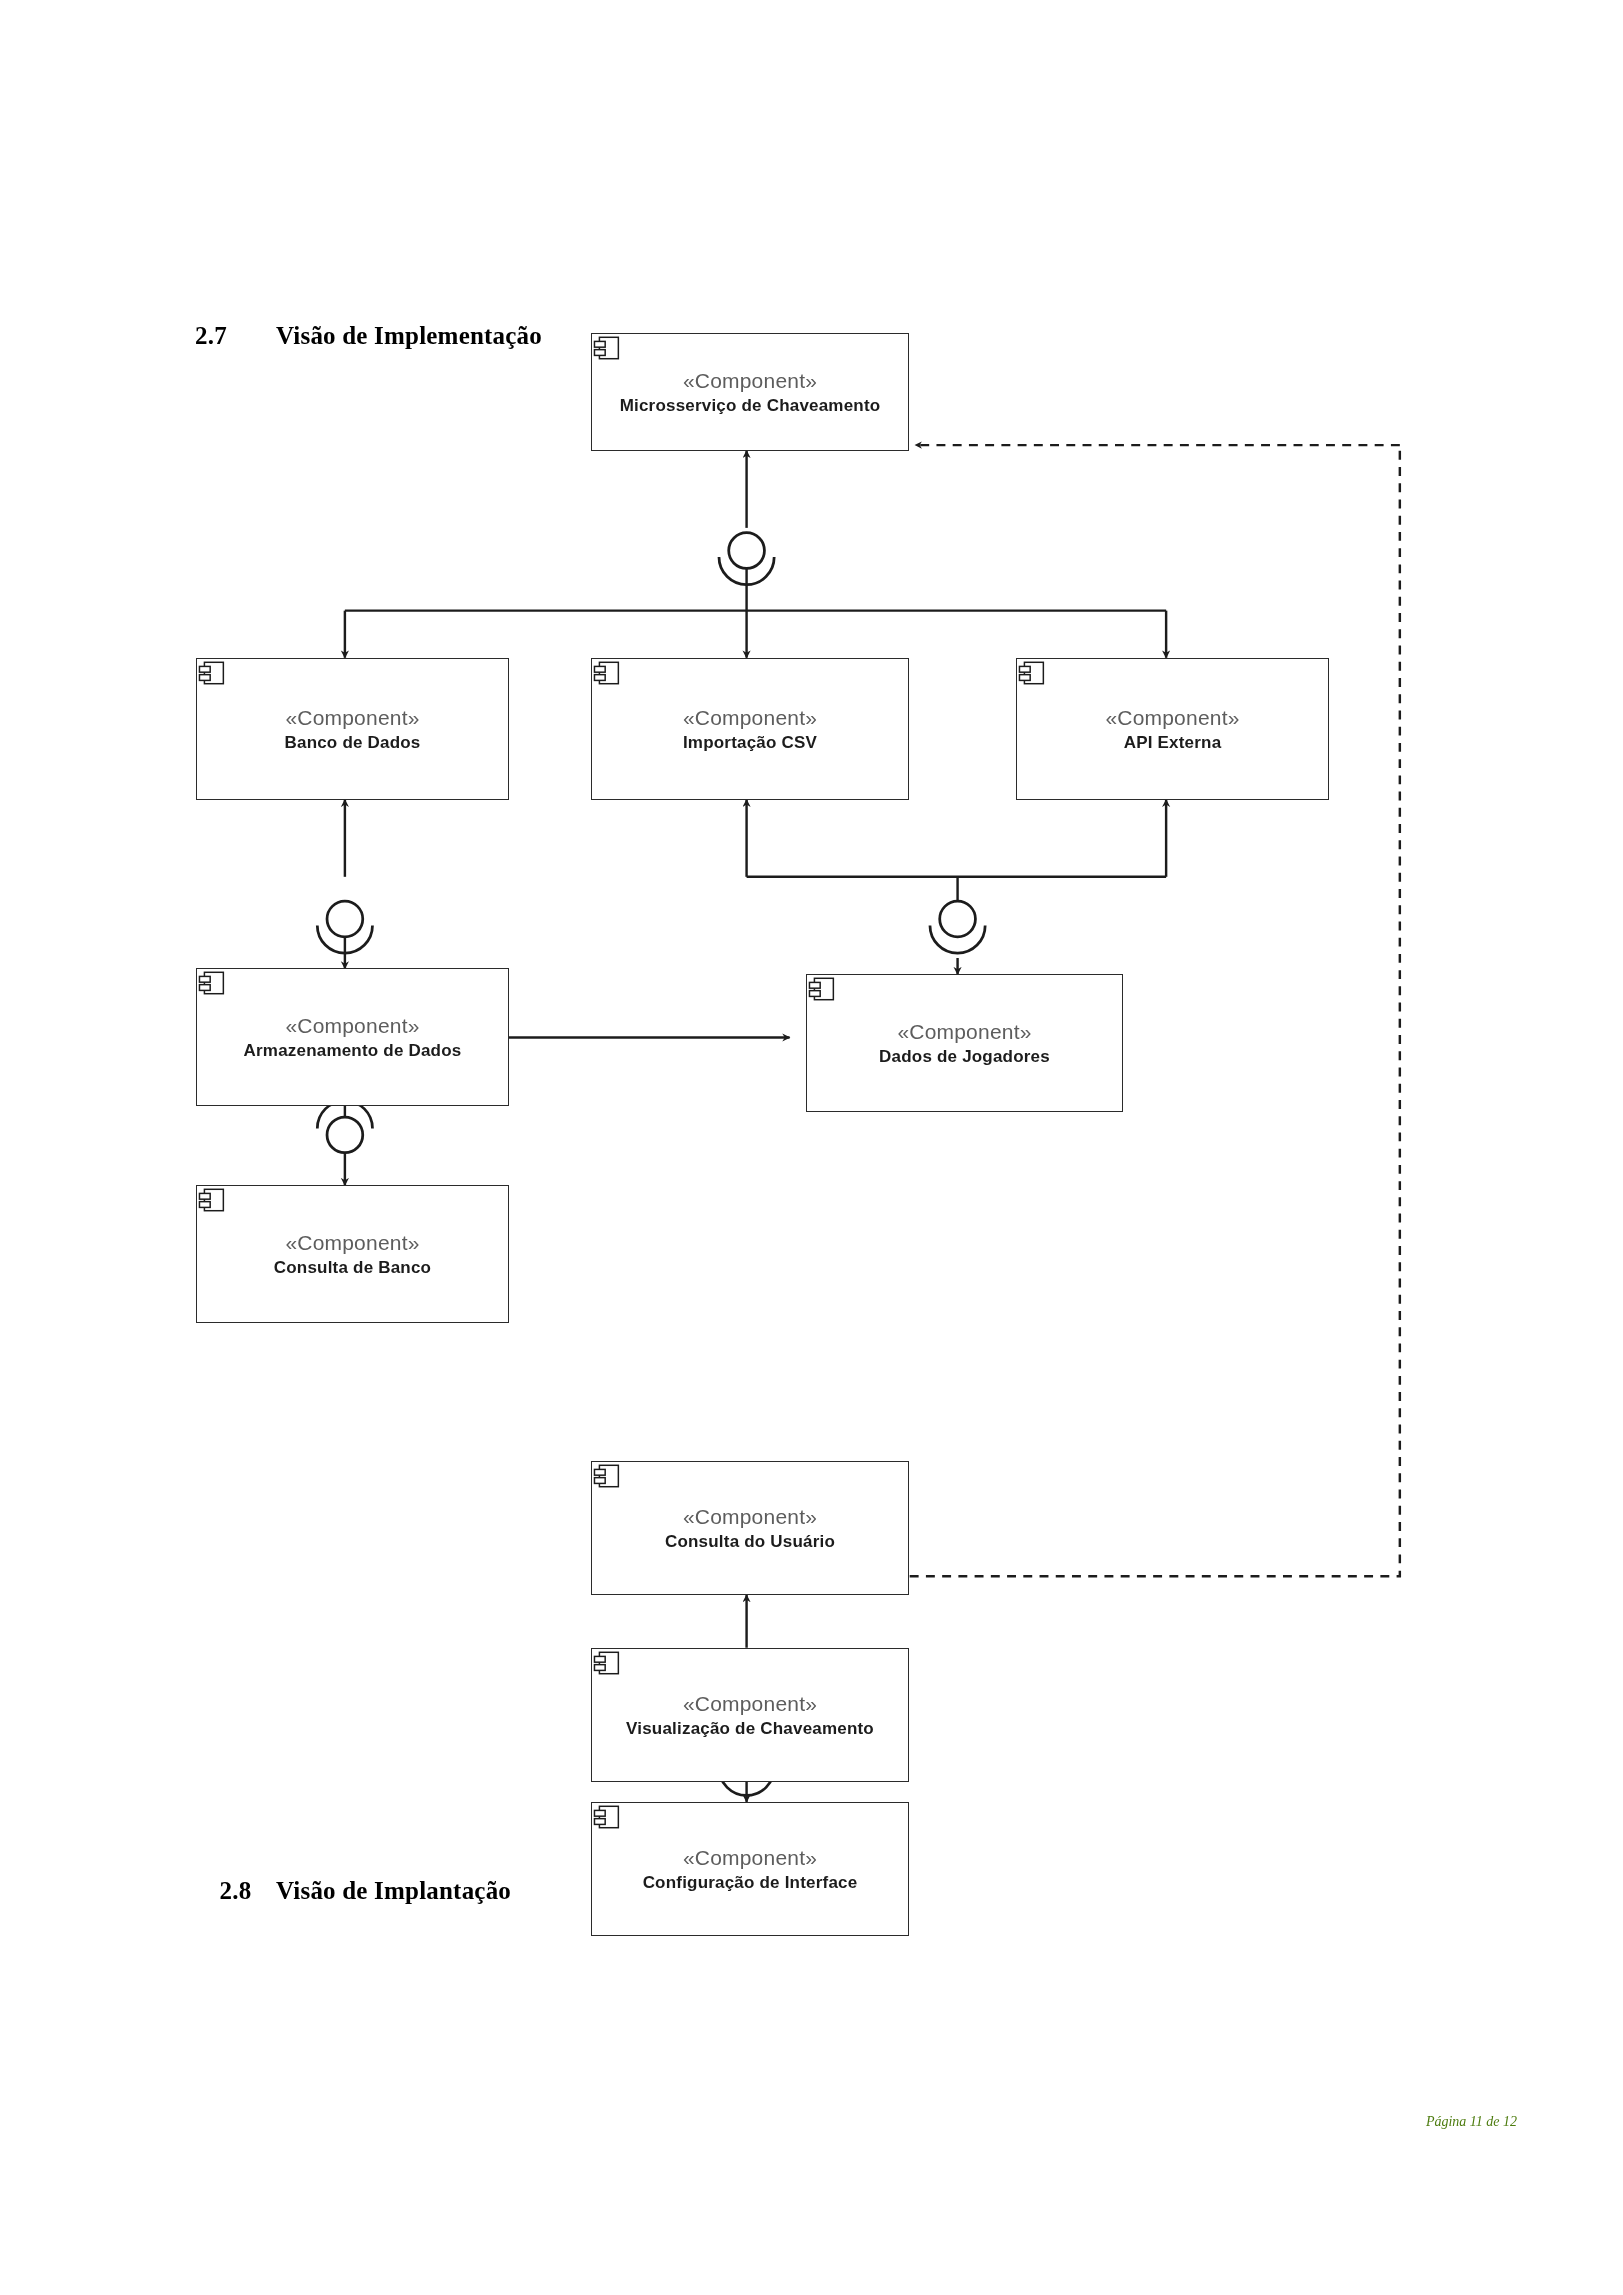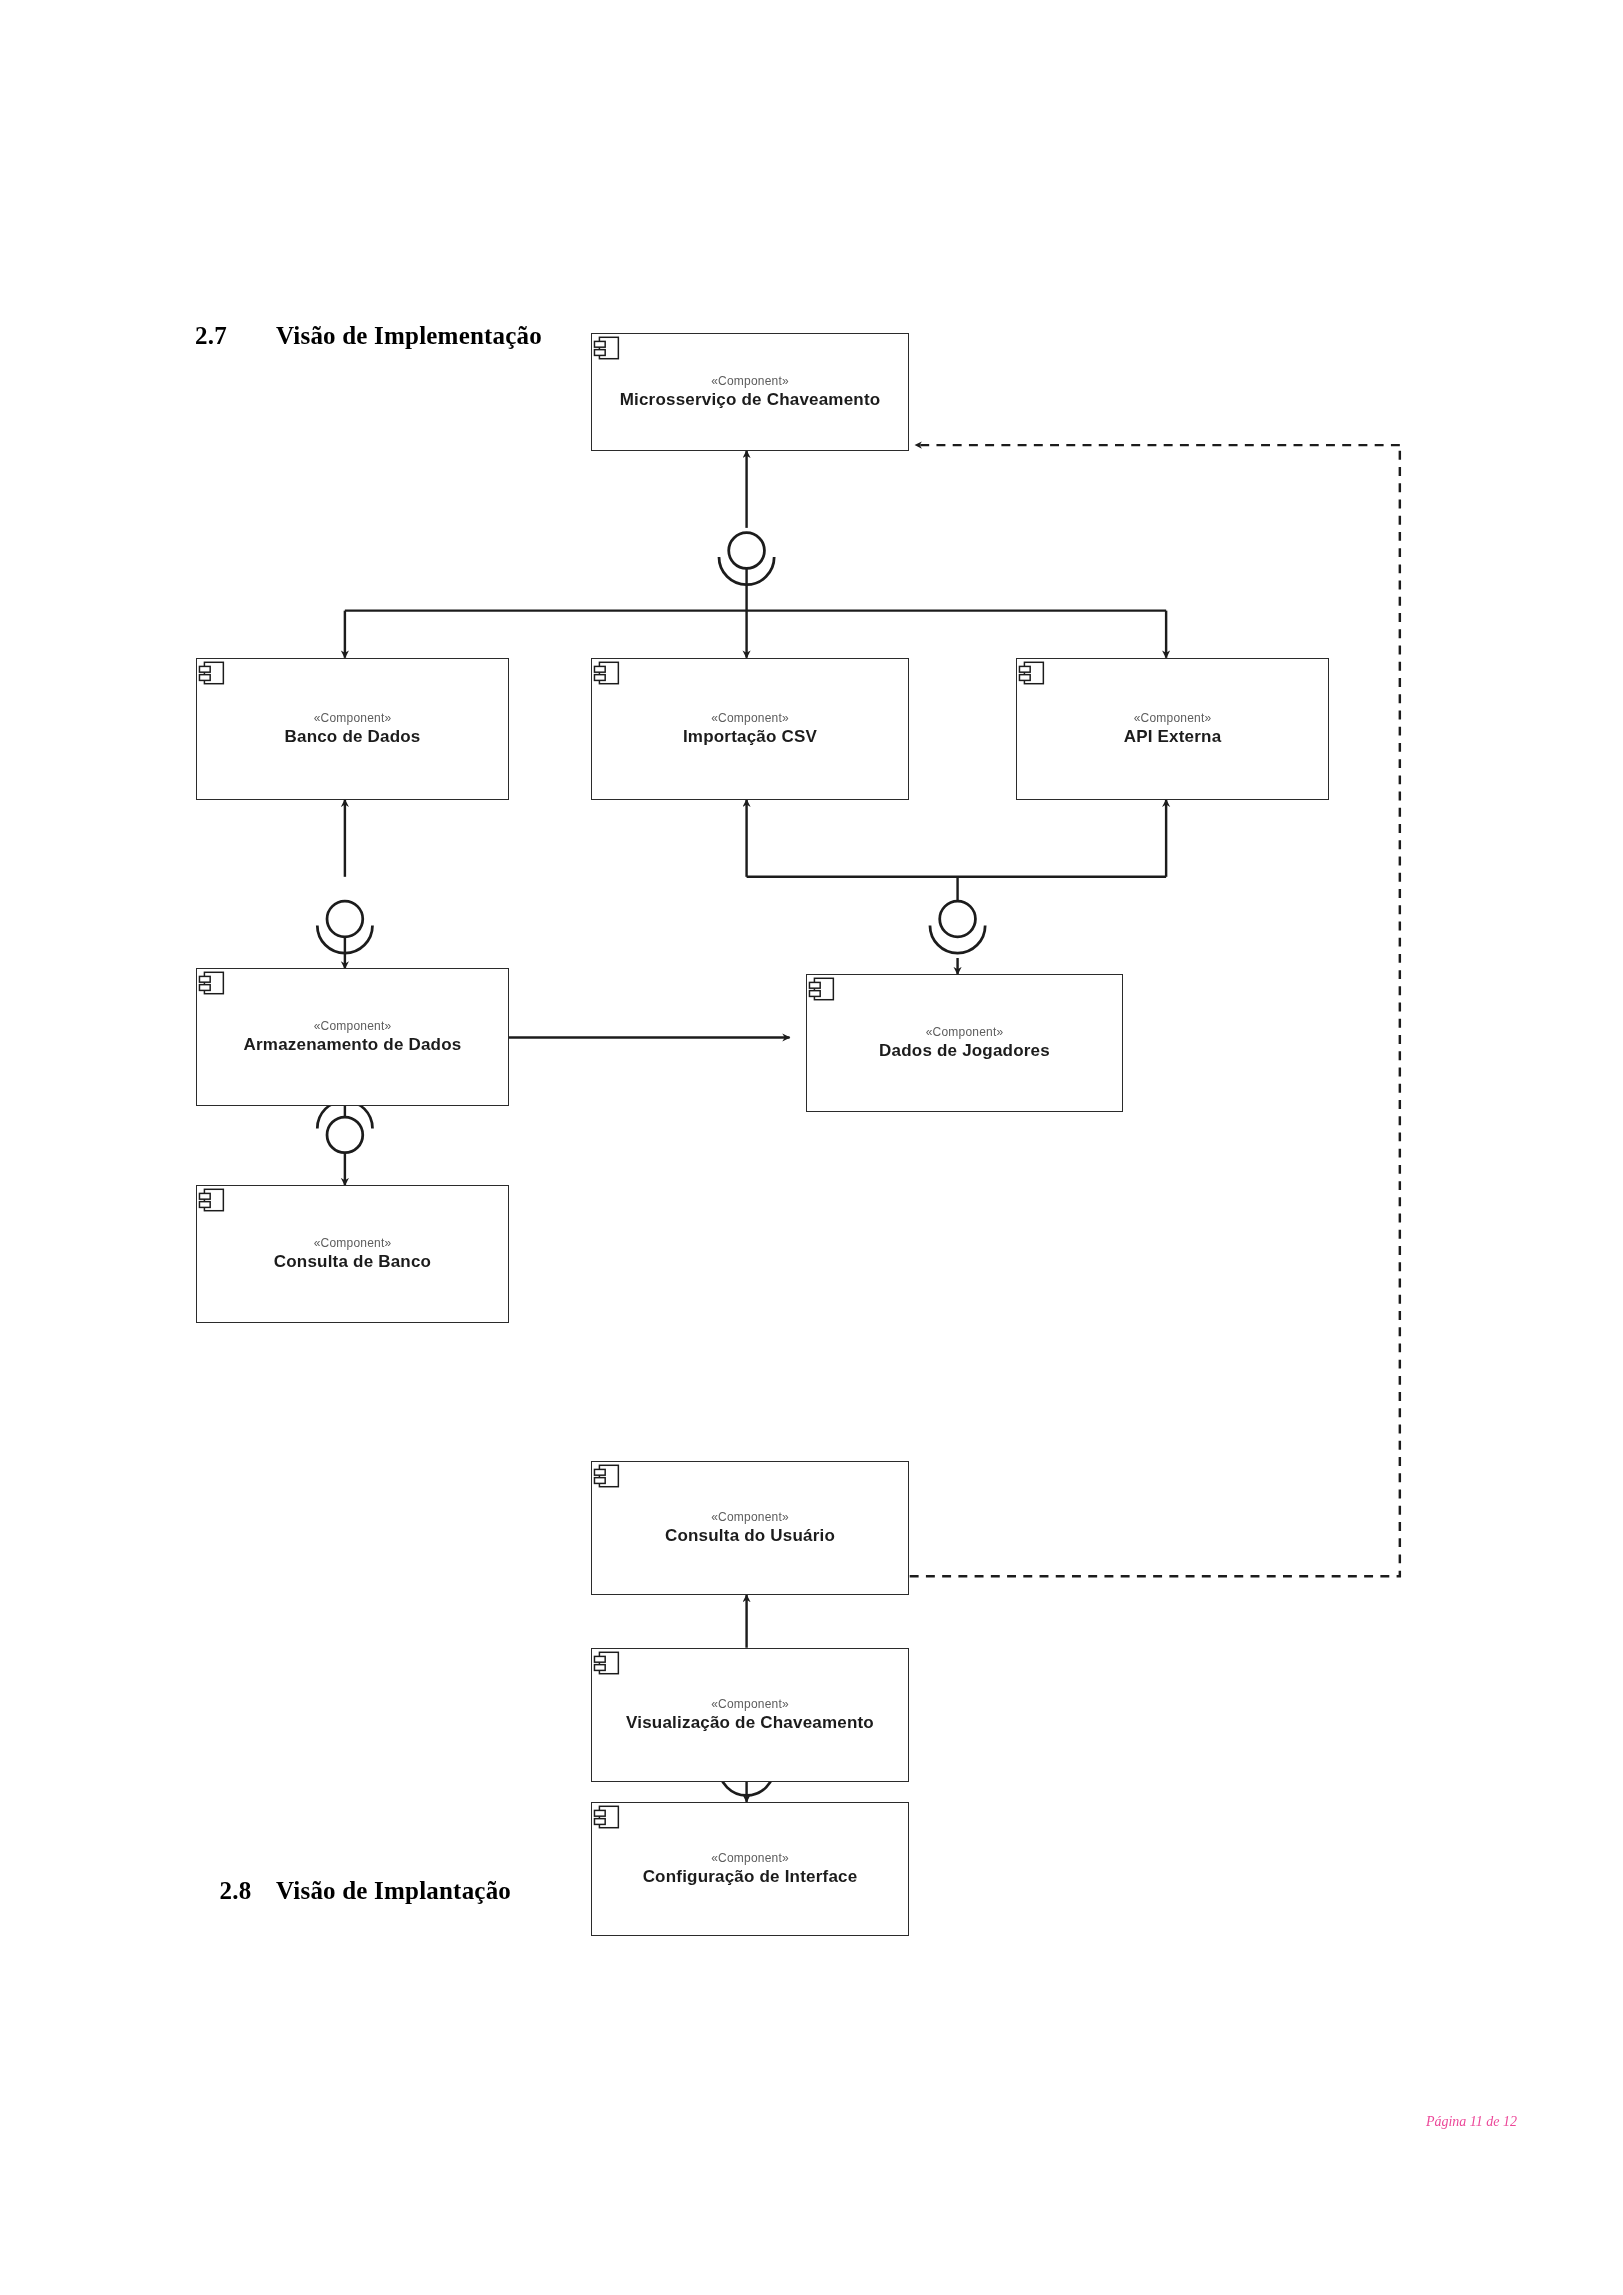--- a/index.html
+++ b/index.html
@@ -40,21 +40,21 @@
   #heading-27 { left: 195px; top: 301px; }
   #heading-28 { left: 195px; top: 1856px; text-align: center; }
 
   .footer-page {
     position: absolute;
     right: 106px;
     top: 2114px;
     font-family: "Liberation Serif", serif;
     font-style: italic;
     font-size: 14px;
-    color: #ec4899;
+    color: #4d7c0f;
     white-space: nowrap;
     margin-left: 44px;
   }
 
   
   #diagram {
     position: absolute;
     left: 0;
     top: 341px;
     width: 1623px;
@@ -74,21 +74,21 @@
     background: #ffffff;
     border: 1.8px solid #2b2b2b;
     display: flex;
     flex-direction: column;
     align-items: center;
     justify-content: center;
     text-align: center;
     z-index: 5;
   }
   .component .stereo {
-    font-size: 12px;
+    font-size: 21px;
     color: #5d5d5d;
     line-height: 1.35;
     letter-spacing: 0.2px;
     text-align: center;
   }
   .component .cname {
     font-size: 17px;
     font-weight: bold;
     color: #1c1c1c;
     line-height: 1.3;

